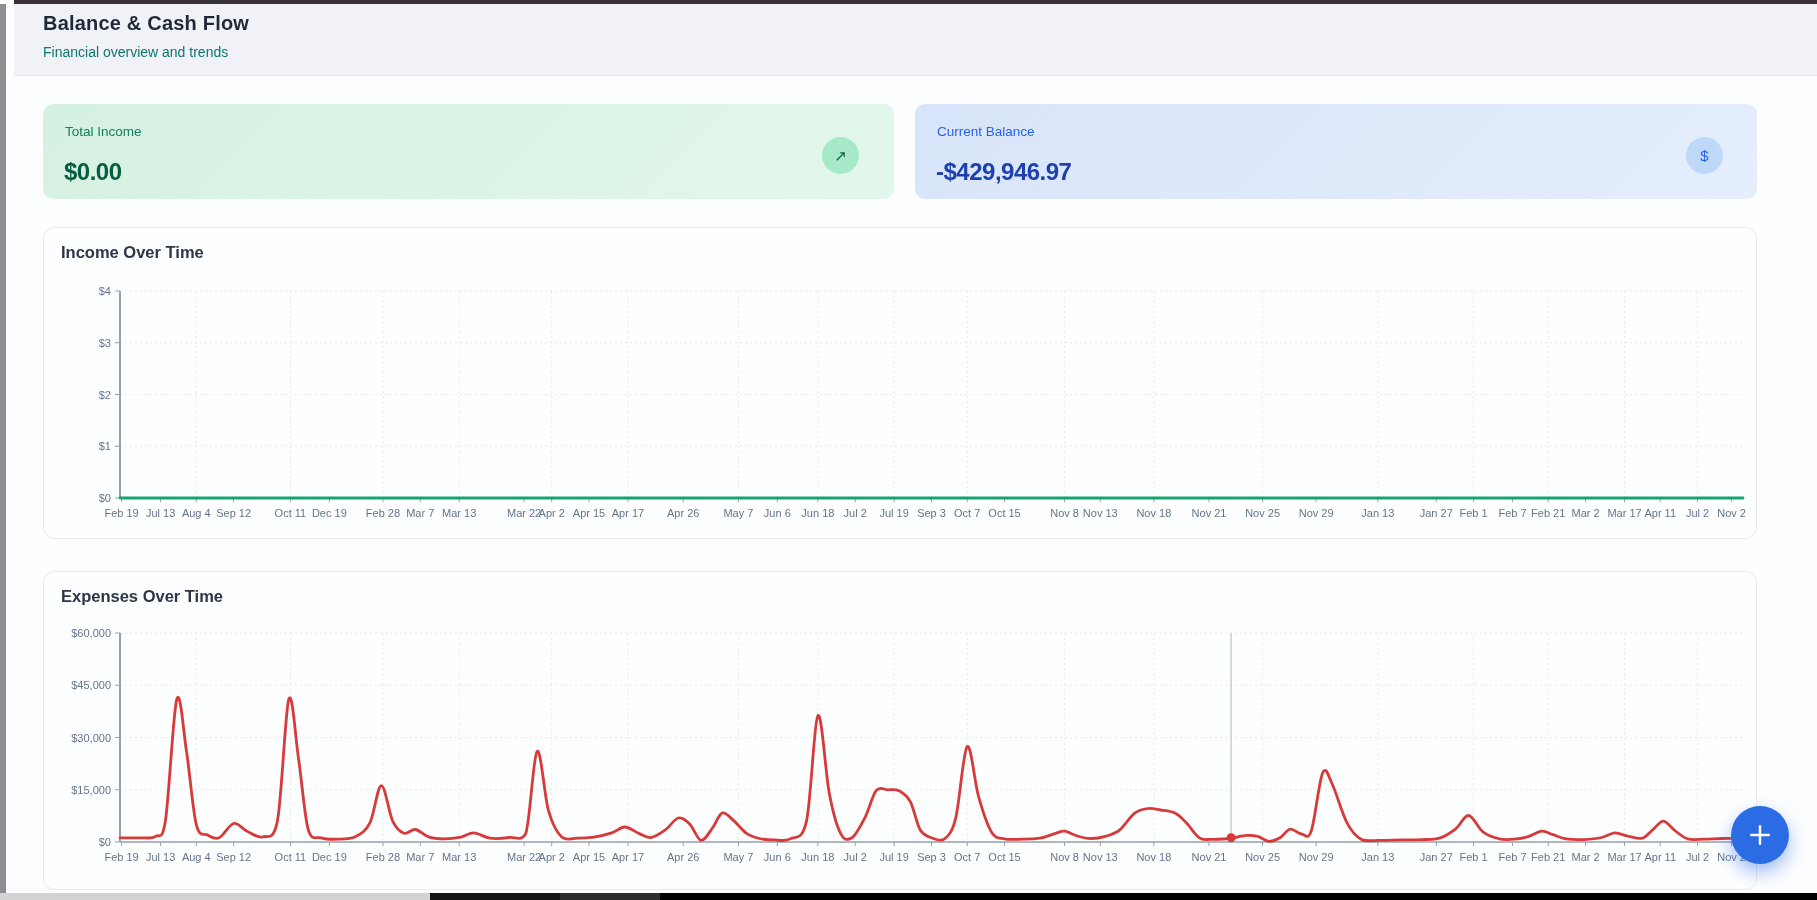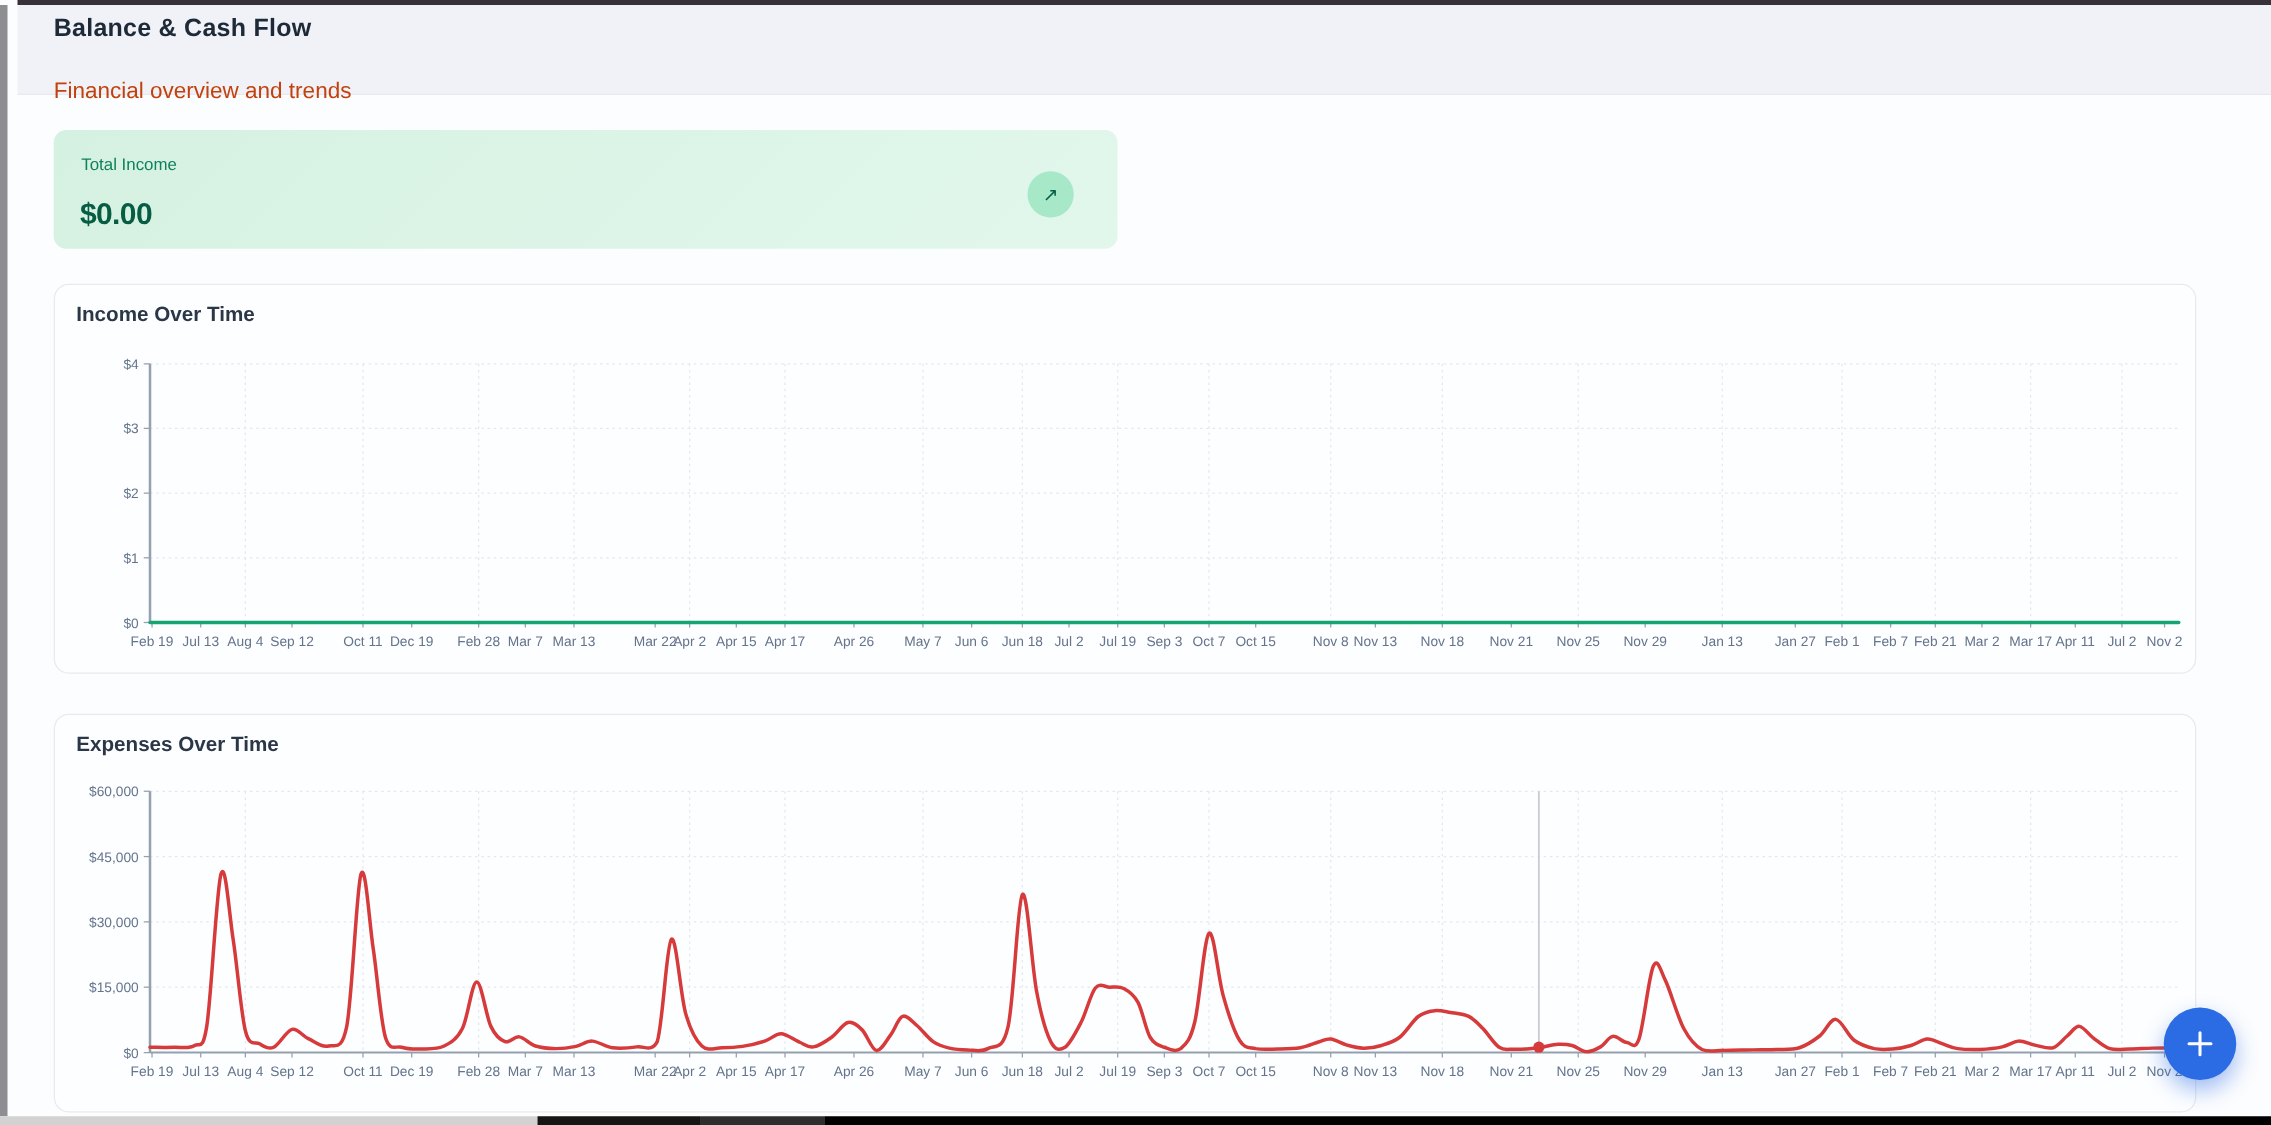--- a/index.html
+++ b/index.html
@@ -3,21 +3,21 @@
 <meta charset="utf-8">
 <style>
   html,body{margin:0;padding:0}
   .stage{position:relative;width:1817px;height:900px;background:#fcfdfe;overflow:hidden;
          font-family:"Liberation Sans",sans-serif;padding-left:48px;}
   .topbar{position:absolute;left:14px;top:0;right:0;height:4px;background:#37313a}
   .left-sliver{position:absolute;left:0;top:4px;width:6px;height:889px;background:#8d8d92}
   .header-band{position:absolute;left:14px;top:4px;right:0;height:71px;background:#f0f2f7;border-bottom:1px solid #e6e9ef}
   .right-strip{position:absolute;right:0;top:76px;width:17px;height:817px;background:#eef0f5}
   .page-title{position:absolute;left:43px;top:12px;margin:0;font-size:20px;font-weight:700;color:#1e2a38;letter-spacing:.2px}
-  .page-subtitle{position:absolute;left:43px;top:62px;font-size:18px;color:#c2410c}
+  .page-subtitle{position:absolute;left:43px;top:44px;font-size:14px;color:#0f766e}
 
   .sum-card{position:absolute;top:104px;height:95px;border-radius:10px}
   .sum-card.income{left:43px;width:851px;background:linear-gradient(135deg,#d5f1e1,#e2f7ec)}
   .sum-card.balance{left:915px;width:842px;background:linear-gradient(135deg,#d8e4f9,#e5eefc)}
   .sum-label{position:absolute;left:22px;top:20px;font-size:13.5px;font-weight:400}
   .income .sum-label{color:#10805e}
   .balance .sum-label{color:#2563eb}
   .sum-value{position:absolute;left:21px;top:54px;font-size:24px;font-weight:700;letter-spacing:-.5px}
   .income .sum-value{color:#075c44}
   .balance .sum-value{color:#1e3faf}
@@ -62,20 +62,27 @@
   <div class="page-subtitle">Financial overview and trends</div>
 
   <div class="sum-card income">
     <div class="sum-label">Total Income</div>
     <div class="sum-value">$0.00</div>
     <div class="sum-icon">
       <span>↗</span>
     </div>
   </div>
 
+  <div class="sum-card balance">
+    <div class="sum-label">Current Balance</div>
+    <div class="sum-value">-$429,946.97</div>
+    <div class="sum-icon">
+      <span>$</span>
+    </div>
+  </div>
 
   <section class="chart-card" id="card-income">
     <div class="chart-title">Income Over Time</div>
     <svg class="chart" id="chart-0" width="1714" height="316" viewBox="0 0 1714 316">
         <line x1="76" y1="63" x2="1699" y2="63" stroke="#e3e8ef" stroke-width="1" stroke-dasharray="2 3"></line>
         <line x1="76" y1="114.75" x2="1699" y2="114.75" stroke="#e3e8ef" stroke-width="1" stroke-dasharray="2 3"></line>
         <line x1="76" y1="166.5" x2="1699" y2="166.5" stroke="#e3e8ef" stroke-width="1" stroke-dasharray="2 3"></line>
         <line x1="76" y1="218.25" x2="1699" y2="218.25" stroke="#e3e8ef" stroke-width="1" stroke-dasharray="2 3"></line>
         <line x1="152.281" y1="63" x2="152.281" y2="270" stroke="#e3e8ef" stroke-width="1" stroke-dasharray="2 3"></line>
         <line x1="246.415" y1="63" x2="246.415" y2="270" stroke="#e3e8ef" stroke-width="1" stroke-dasharray="2 3"></line>

